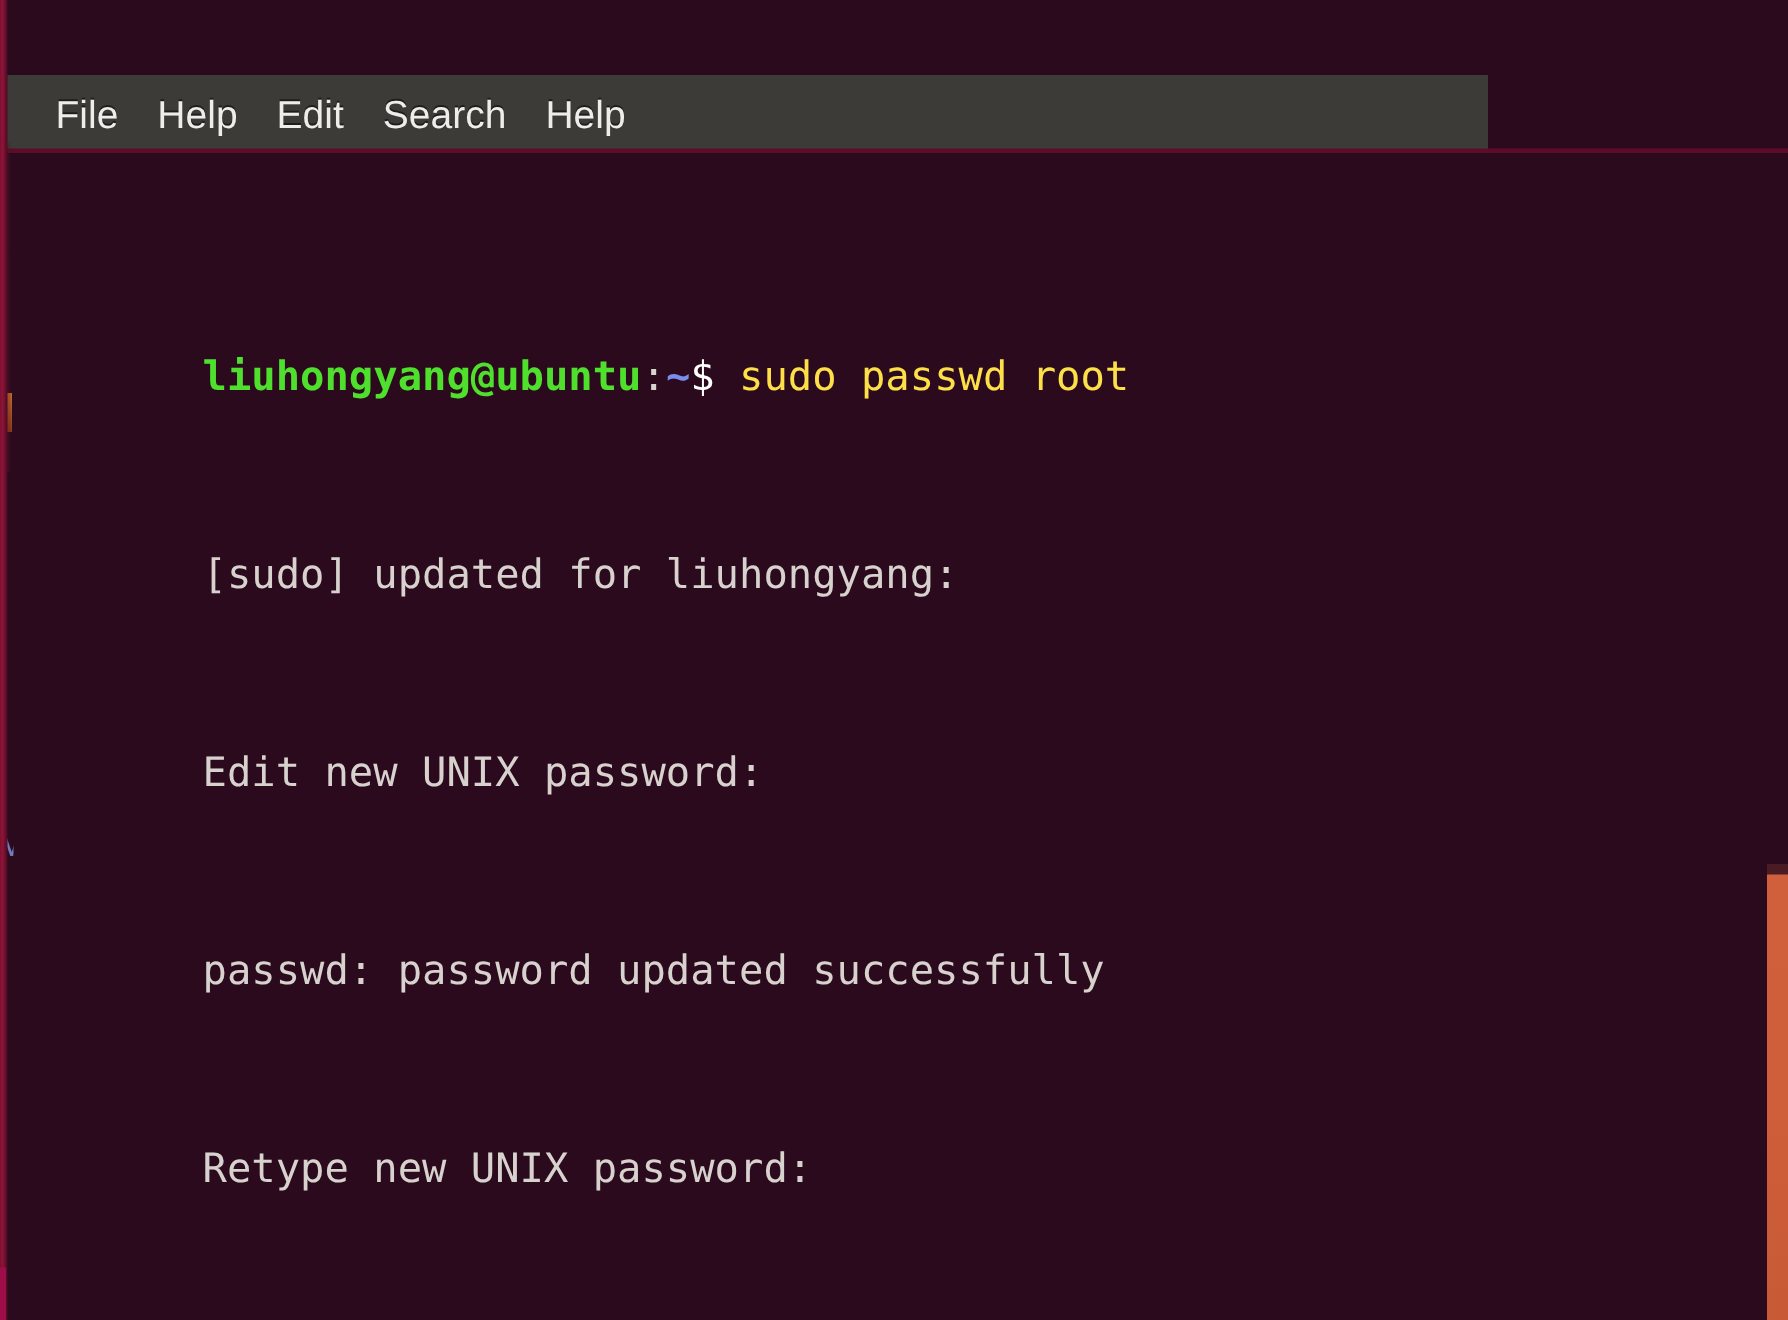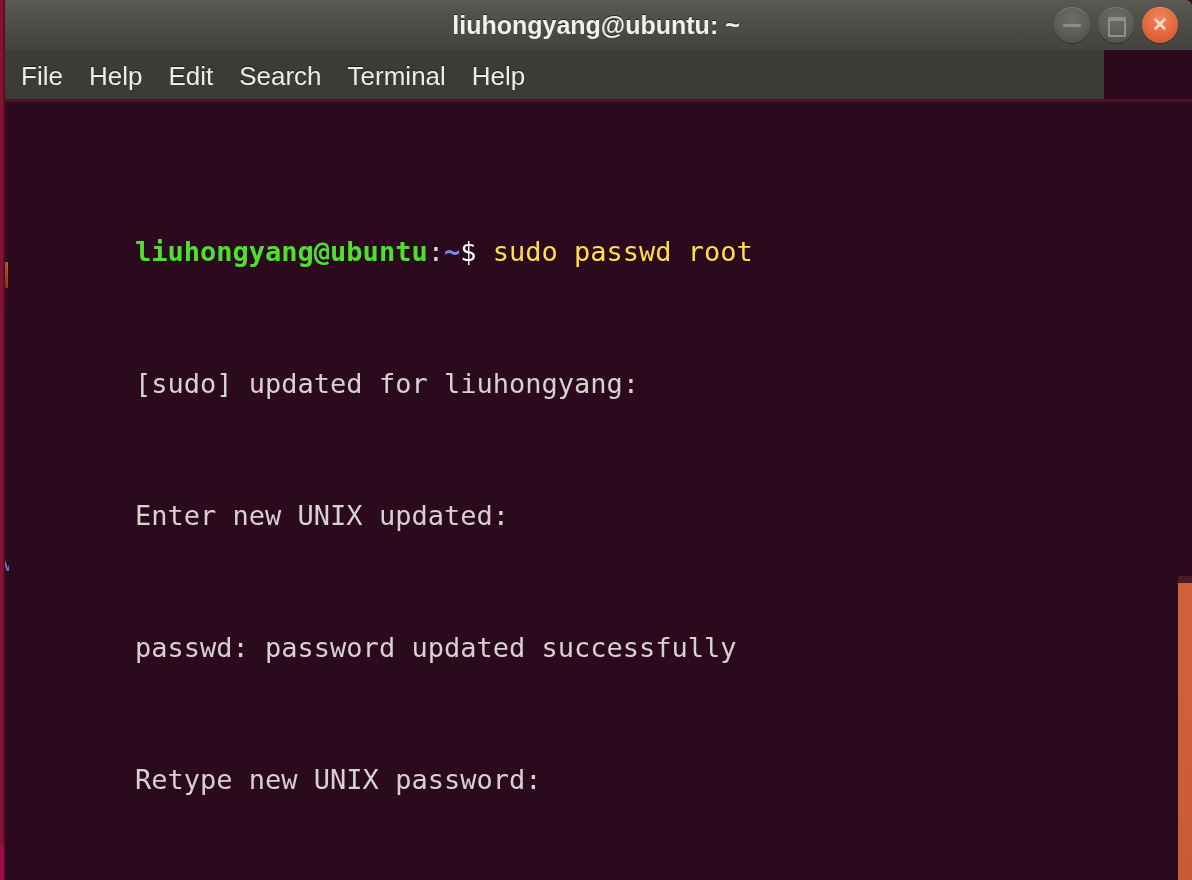--- a/index.html
+++ b/index.html
@@ -125,27 +125,27 @@
     font-family: "Liberation Sans", sans-serif;
     font-size: 19px;
     font-weight: bold;
   }
 
   
   #menubar {
     position: absolute;
     left: 0;
     top: 50px;
-    width: 1104px;
+    width: 992px;
     height: 52px;
     background: #3d3b37;
     z-index: 18;
     display: flex;
     align-items: center;
-    padding-left: 8px;
+    padding-left: 24px;
     box-sizing: border-box;
   }
   .menu-item {
     color: #eeedea;
     font-family: "Liberation Sans", sans-serif;
     font-size: 26px;
     padding: 2px 13px;
     cursor: default;
     white-space: pre;
     text-shadow: 0 -1px 0 rgba(0,0,0,.5);
@@ -256,21 +256,21 @@
 
       <div class="line">
         <span class="c-user">liuhongyang@ubuntu</span><span class="c-colon">:</span><span class="c-path">~</span><span class="c-dollar">$</span><span class="c-cmd"> sudo passwd root</span>
       </div>
 
       <div class="line">
         <span class="c-out">[sudo] updated for liuhongyang: </span>
       </div>
 
       <div class="line">
-        <span class="c-out">Enter new UNIX updated: </span>
+        <span class="c-out">Edit new UNIX password: </span>
       </div>
 
       <div class="line">
         <span class="c-out">passwd: password updated successfully</span>
       </div>
 
       <div class="line">
         <span class="c-out">Retype new UNIX password: </span>
       </div>
 
@@ -286,37 +286,22 @@
   <div id="artifact-orange"></div>
 
   <div id="right-strip-cap"></div>
   <div id="right-strip"></div>
 
   <div id="menubar">
     <div class="menu-item">File</div>
     <div class="menu-item">Help</div>
     <div class="menu-item">Edit</div>
     <div class="menu-item">Search</div>
-    <div class="menu-item">Terminal</div>
     <div class="menu-item">Help</div>
   </div>
   <div id="menubar-underline"></div>
 
-  <div id="titlebar">
-    <div id="title-text">liuhongyang@ubuntu: ~</div>
-    <div id="window-buttons">
-      <div class="winbtn min">
-        <span class="glyph-min"></span>
-      </div>
-      <div class="winbtn max">
-        <span class="glyph-max"></span>
-      </div>
-      <div class="winbtn close">
-        <span class="glyph-close">✕</span>
-      </div>
-    </div>
-  </div>
 
   <div id="left-border-artifact"></div>
   <div id="left-border"></div>
   <div id="bottom-left-pink"></div>
 
 </div>
 
 </body></html>

